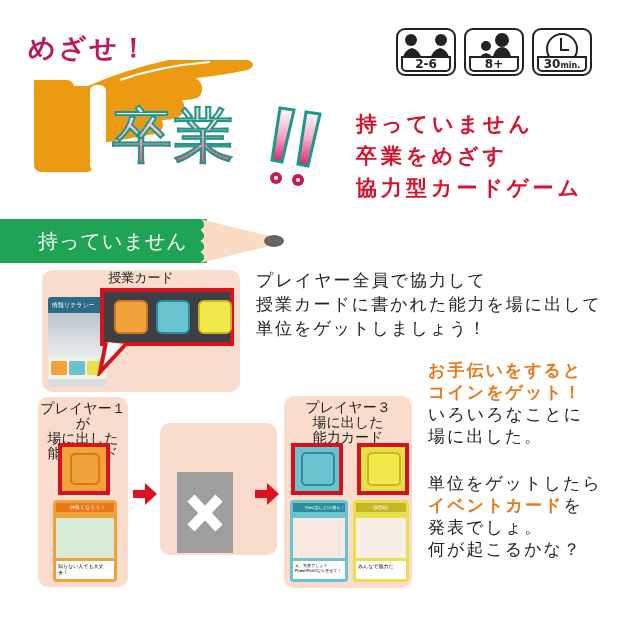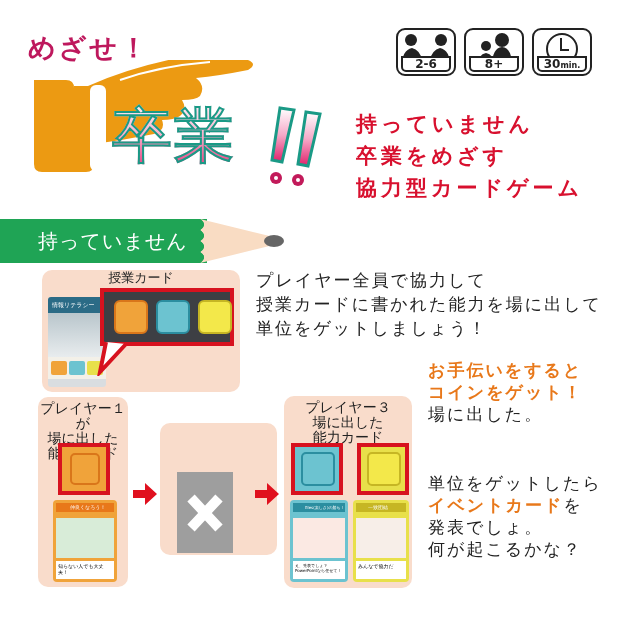--- a/index.html
+++ b/index.html
@@ -137,20 +137,21 @@
 
 <div class="abs desc1">
   <div>プレイヤー全員で協力して</div>
   <div>授業カードに書かれた能力を場に出して</div>
   <div>単位をゲットしましょう！</div>
 </div>
 
 <div class="abs side-text">
   <div class="orange-text" style="font-weight:bold">お手伝いをすると</div>
   <div class="orange-text" style="font-weight:bold">コインをゲット！</div>
+  <div>いろいろなことに</div>
   <div>場に出した。</div>
 </div>
 <div class="abs side-text2">
   <div>単位をゲットしたら</div>
   <div><span class="orange-text" style="font-weight:bold">イベントカード</span><span>を</span></div>
   <div>発表でしょ。</div>
   <div>何が起こるかな？</div>
 </div>
 
 <div class="abs panel p1-panel">

